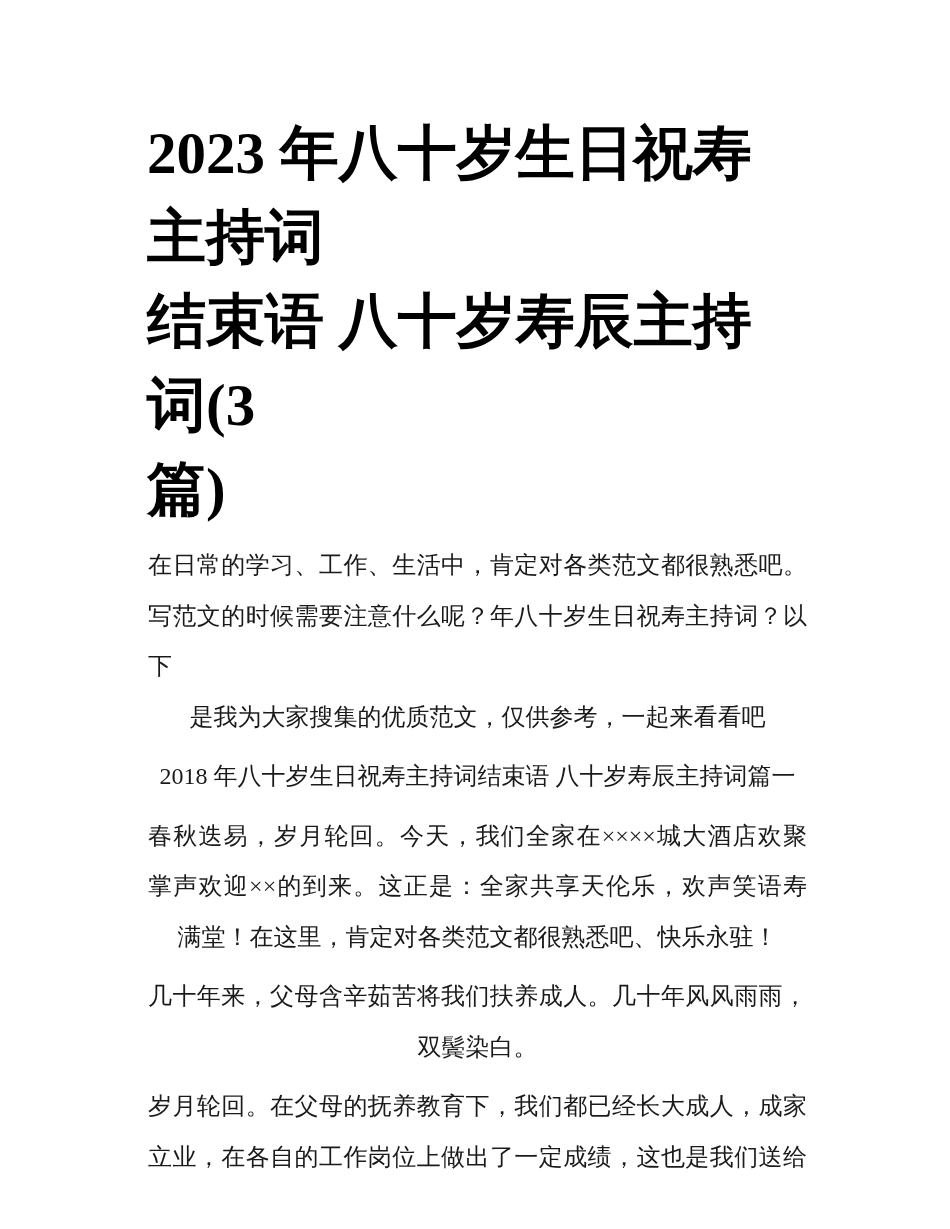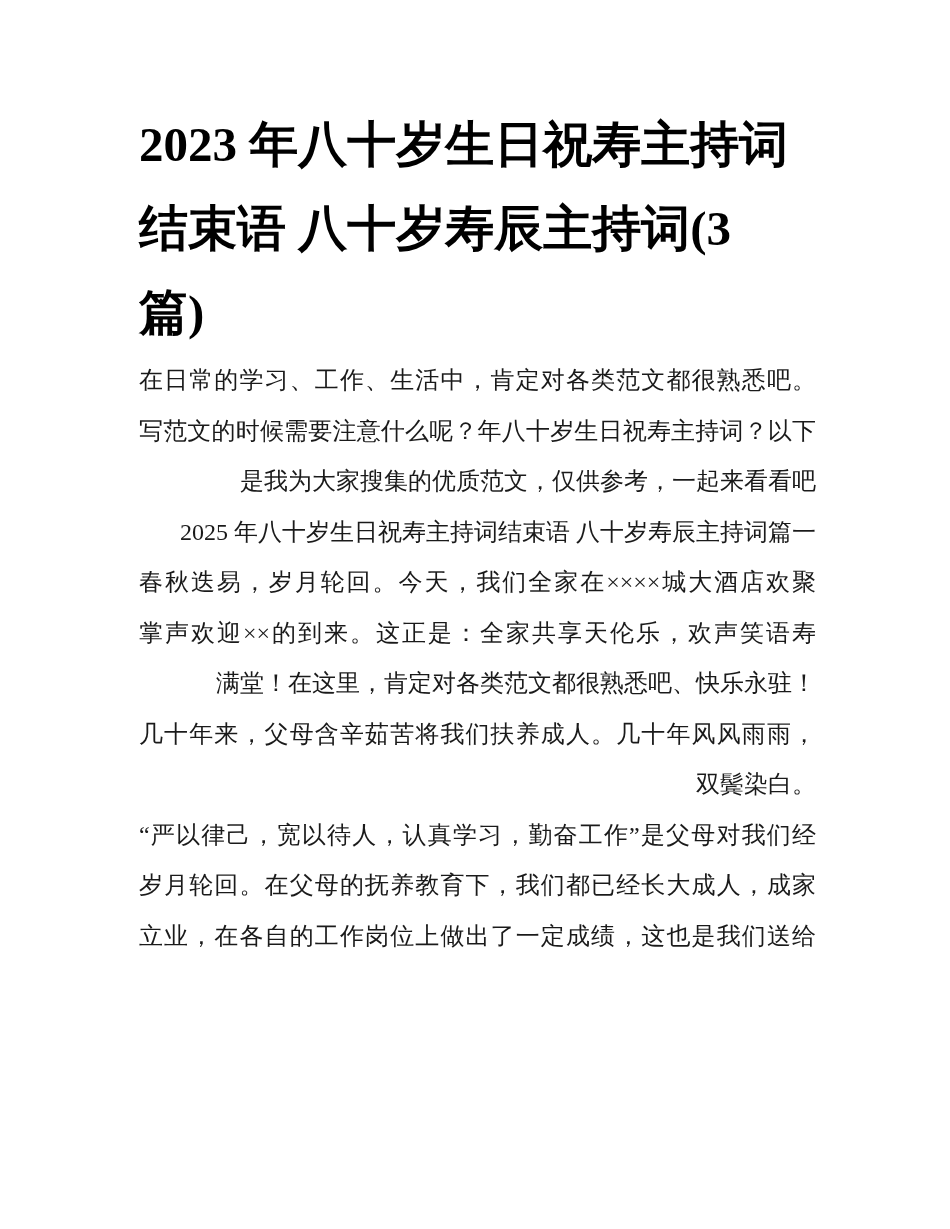--- a/index.html
+++ b/index.html
@@ -7,36 +7,36 @@
     width: 950px;
     height: 1229px;
     background: #ffffff;
     overflow: hidden;
     font-family: "Liberation Serif", "DejaVu Serif", serif;
   }
   .content {
     padding: 103px 134px 0 139px; 
   }
   .doc-title {
-    margin: 0;
+    margin: 8px;
     color: #000000;
-    font-size: 49px;
+    font-size: 59px;
     font-weight: 700;
     line-height: 84px;
     letter-spacing: 0;
   }
   .title-line { display: block; }
   .doc-body {
     margin: 0;
     color: #1a1a1a;
     font-size: 24px;
     line-height: 50.5px;
   }
-  .para { margin: 0; padding: 0; }
-  .line { display: block; text-align: right; }
+  .para { margin: 9px; padding: 0; }
+  .line { display: block; text-align: center; }
   .line.full {
     text-align: justify;
     text-align-last: justify;
   }
 </style>
 </head>
 <body>
 
 <div class="content">
 
@@ -48,34 +48,33 @@
 
   <div class="doc-body">
 
     <p class="para">
       <span class="line full">在日常的学习、工作、生活中，肯定对各类范文都很熟悉吧。</span>
       <span class="line full">写范文的时候需要注意什么呢？年八十岁生日祝寿主持词？以下</span>
       <span class="line">是我为大家搜集的优质范文，仅供参考，一起来看看吧</span>
     </p>
 
     <p class="para">
-      <span class="line">2025 年八十岁生日祝寿主持词结束语 八十岁寿辰主持词篇一</span>
+      <span class="line">2018 年八十岁生日祝寿主持词结束语 八十岁寿辰主持词篇一</span>
     </p>
 
     <p class="para">
       <span class="line full">春秋迭易，岁月轮回。今天，我们全家在××××城大酒店欢聚</span>
       <span class="line full">掌声欢迎××的到来。这正是：全家共享天伦乐，欢声笑语寿</span>
       <span class="line">满堂！在这里，肯定对各类范文都很熟悉吧、快乐永驻！</span>
     </p>
 
     <p class="para">
       <span class="line full">几十年来，父母含辛茹苦将我们扶养成人。几十年风风雨雨，</span>
       <span class="line">双鬓染白。</span>
     </p>
 
     <p class="para">
-      <span class="line full">“严以律己，宽以待人，认真学习，勤奋工作”是父母对我们经</span>
       <span class="line full">岁月轮回。在父母的抚养教育下，我们都已经长大成人，成家</span>
       <span class="line full">立业，在各自的工作岗位上做出了一定成绩，这也是我们送给</span>
     </p>
 
   </div>
 </div>
 
 </body></html>

